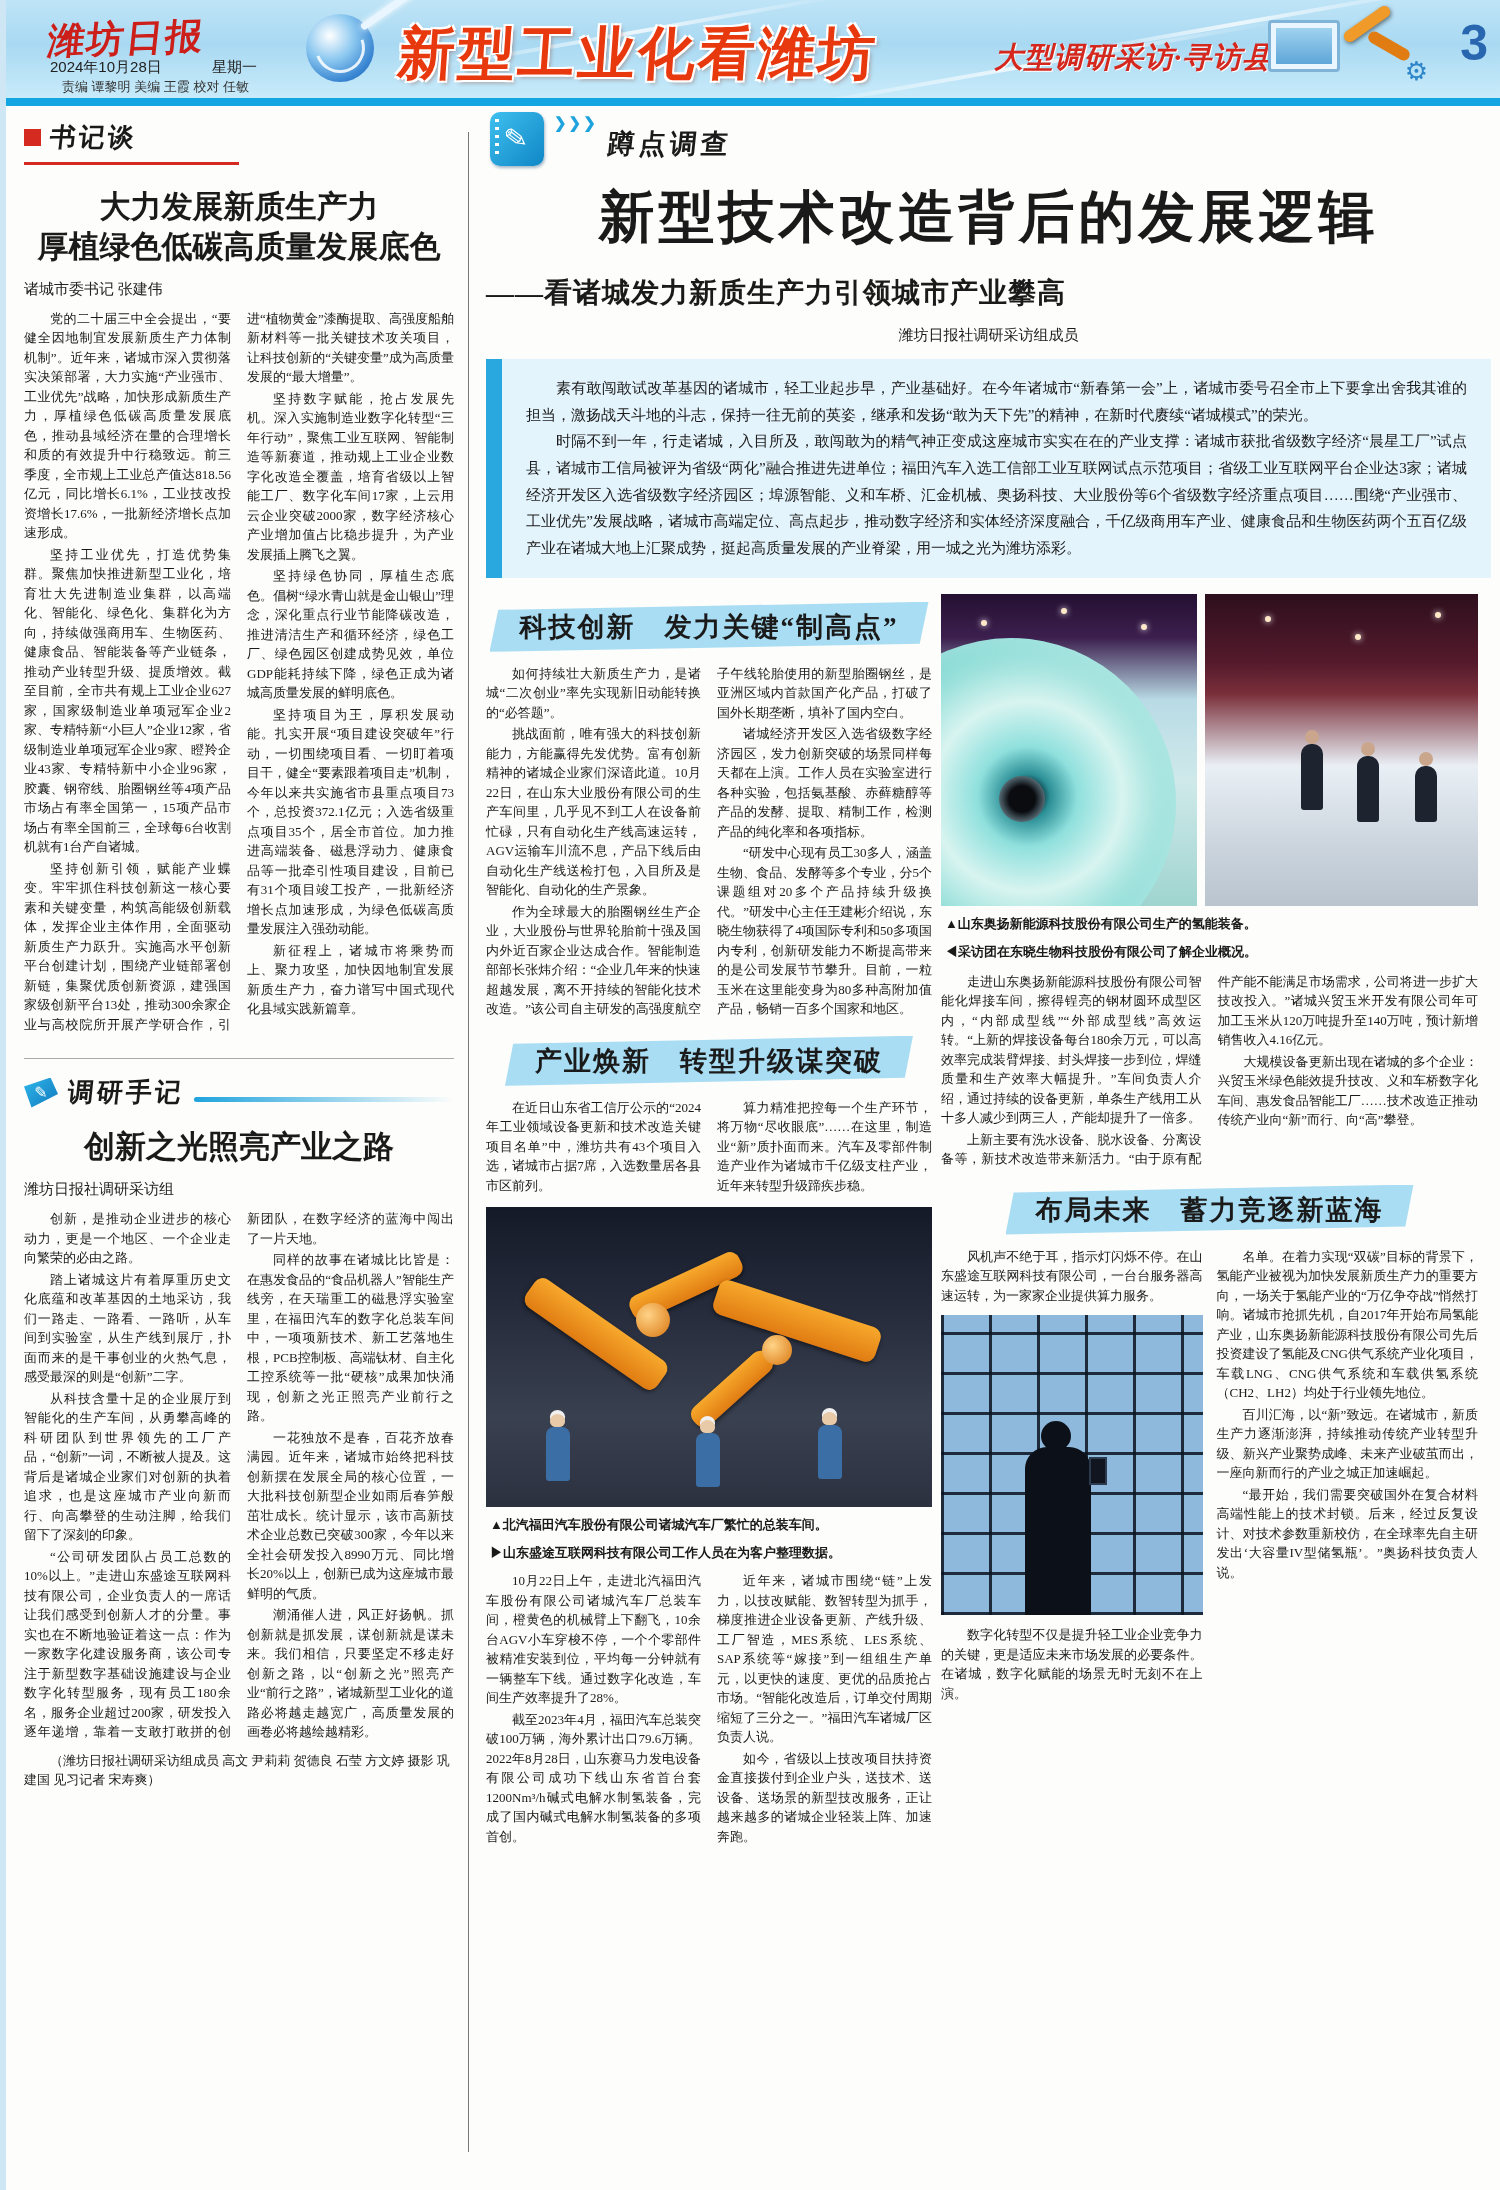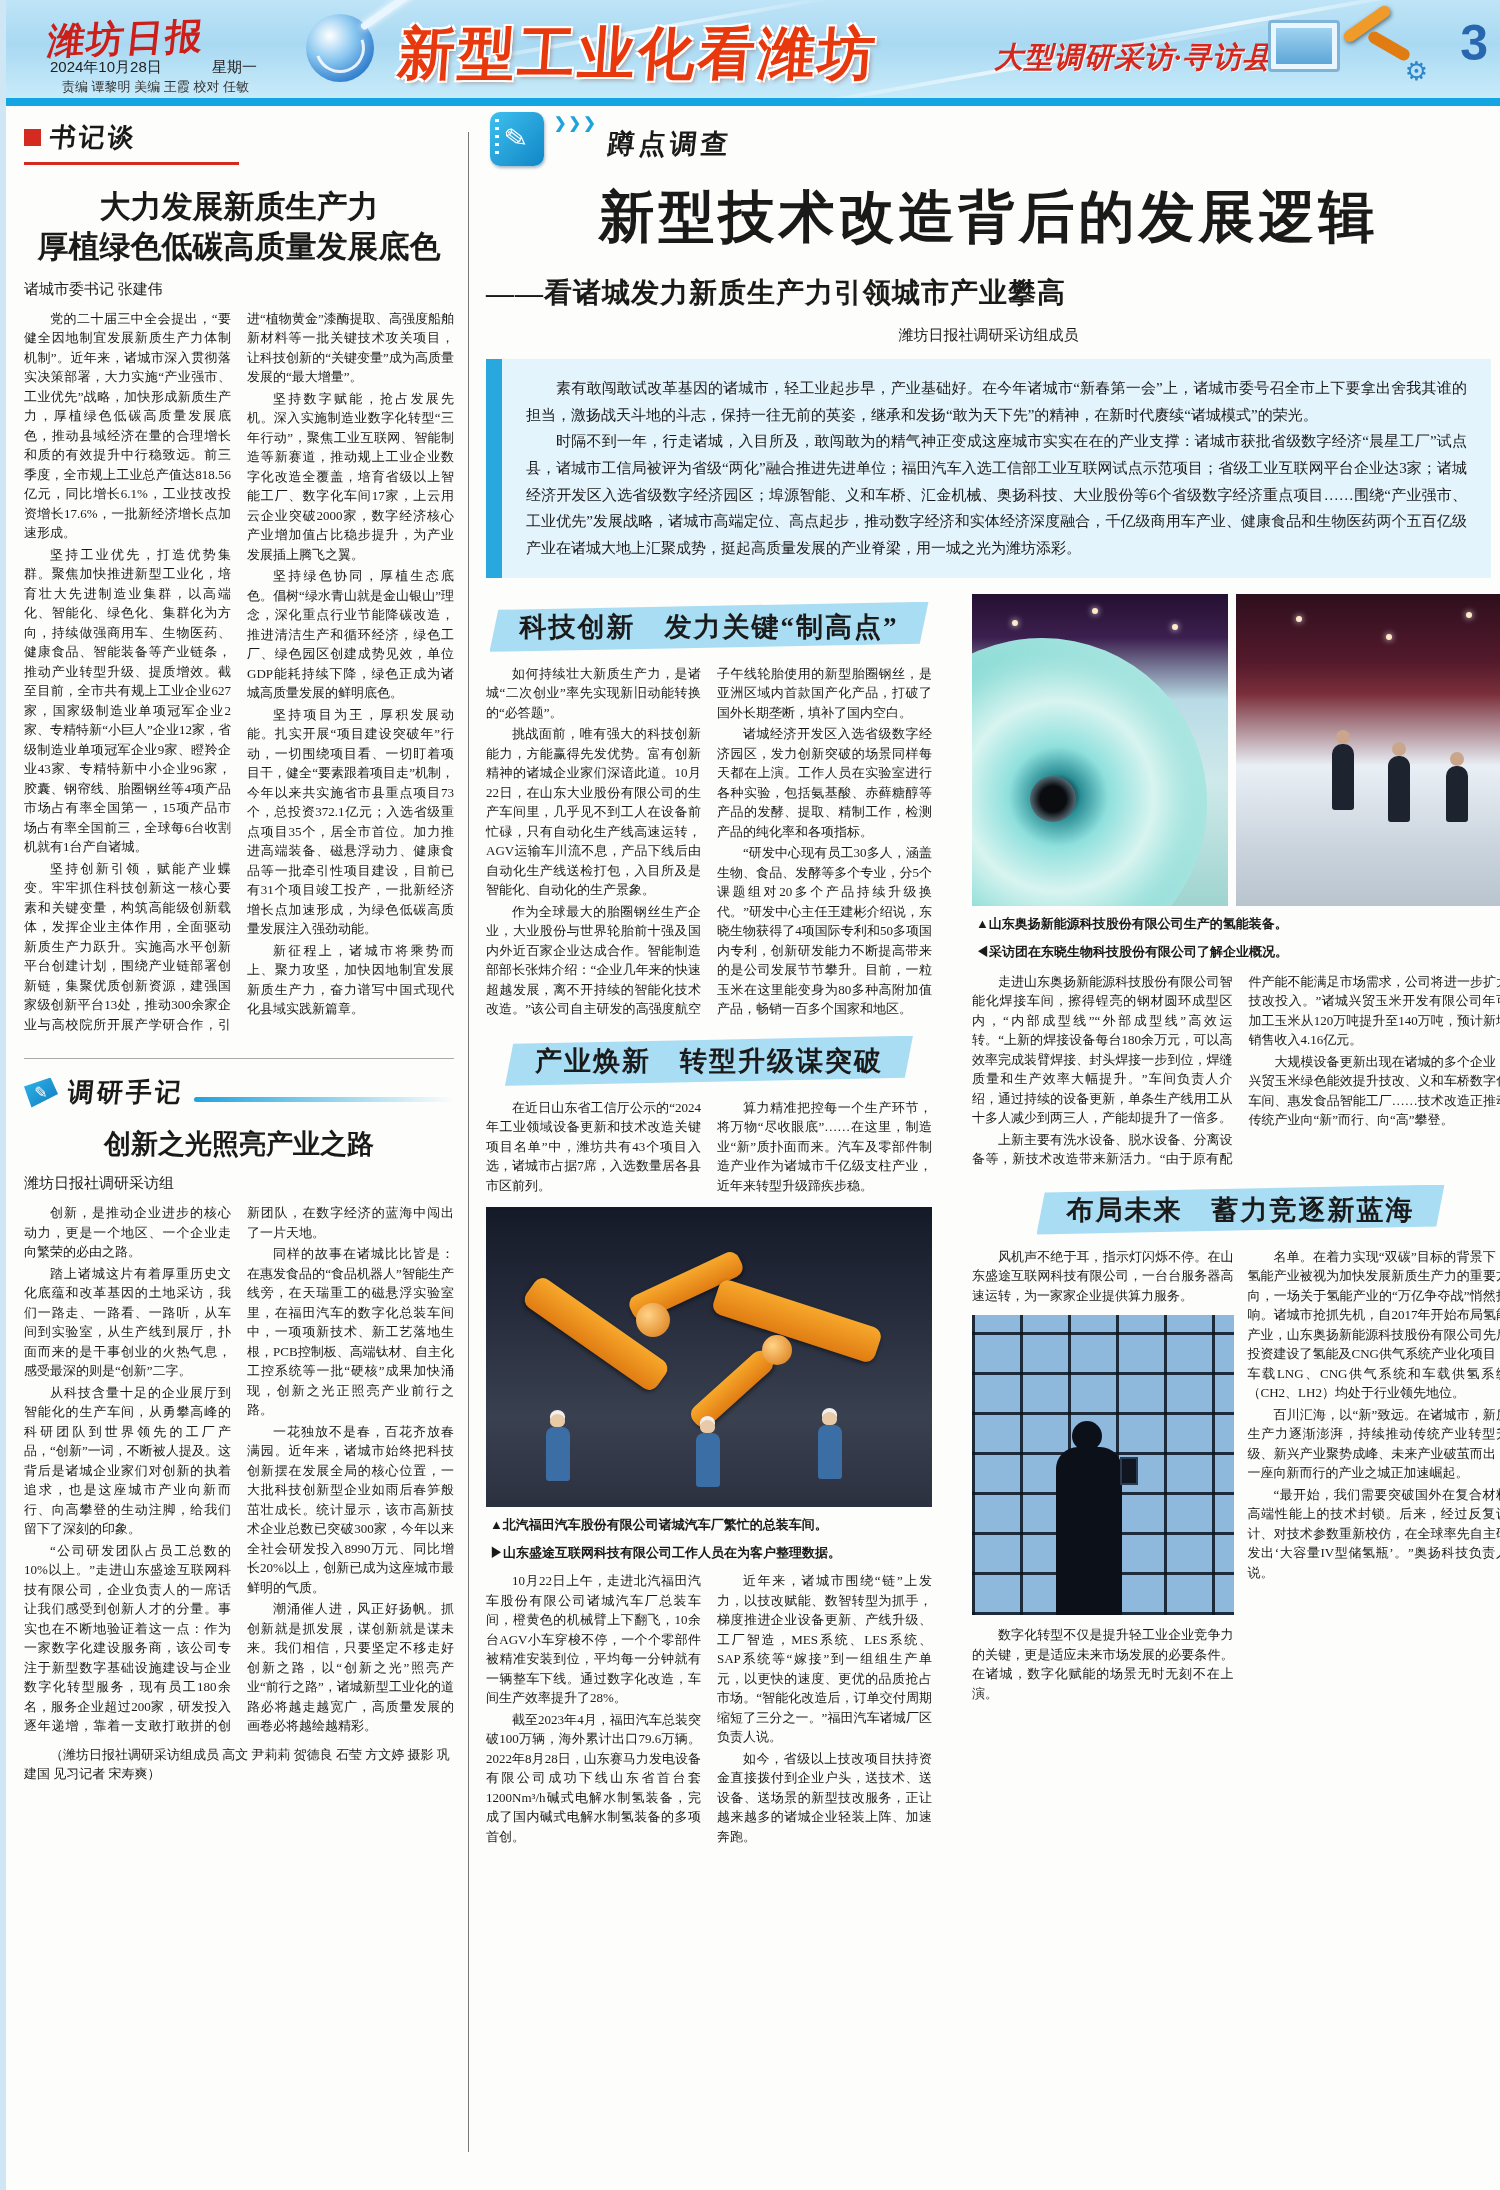--- a/index.html
+++ b/index.html
@@ -55,38 +55,38 @@
   .byline{font-size:15px;color:#222;margin:12px 0 10px;}
   .body2col{column-count:2;column-gap:16px;font-size:13px;line-height:1.5;text-align:justify;}
   .body2col p{margin:0 0 2px;text-indent:2em;}
   .rn-block{margin-top:24px;border-top:1px solid #aaa;padding-top:16px;}
   .rn-tagrow{display:flex;align-items:center;gap:10px;}
   .penicon{width:34px;height:30px;background:linear-gradient(135deg,#2fb6ea,#1079bd);
            clip-path:polygon(0 30%,78% 0,100% 55%,22% 100%);position:relative;color:#fff;
            font-size:16px;display:flex;align-items:center;justify-content:center;}
   .rn-swoosh{flex:1;height:5px;background:linear-gradient(90deg,#1franchise,#1fa3dd,transparent);
            background:linear-gradient(90deg,#1fa3dd,transparent);border-radius:3px;margin-top:14px;}
-  .rn-headline{text-align:center;font-size:27px;font-weight:bold;margin-top:16px;}
+  .rn-headline{text-align:center;font-size:31px;font-weight:bold;margin-top:16px;}
   .credit{font-size:13px;margin-top:8px;text-indent:2em;line-height:1.5;}
   
   .ft-tagrow{display:flex;align-items:flex-start;gap:10px;margin-left:4px;}
   .notebook{width:54px;height:54px;border-radius:10px;position:relative;
             background:linear-gradient(135deg,#3fc0ee,#0f86c6);box-shadow:1px 2px 3px rgba(0,60,110,.35);}
   .notebook .spiral{position:absolute;left:5px;top:7px;width:4px;height:40px;
             background:repeating-linear-gradient(180deg,#fff 0 3px,transparent 3px 8px);}
   .notebook .pencil{position:absolute;left:14px;top:10px;color:#fff;font-size:28px;transform:rotate(-8deg);}
   .chev{color:#1fa3dd;font-size:15px;letter-spacing:2px;font-weight:bold;margin-top:2px;}
   .ft-tagtext{font-size:27px;font-weight:bold;transform:skewX(-6deg);letter-spacing:4px;margin-top:14px;}
   .ft-headline{font-size:56px;font-weight:900;text-align:center;letter-spacing:4px;margin-top:14px;}
   .ft-subtitle{font-size:28px;font-weight:bold;text-align:left;margin-top:18px;letter-spacing:1px;}
   .ft-byline{text-align:center;font-size:15px;margin-top:14px;}
   .intro{margin-top:14px;background:#e4f4fc;border-left:16px solid #29a8e0;
          padding:16px 24px;font-size:15px;line-height:1.78;text-align:justify;}
   .intro p{margin:0;text-indent:2em;}
-  .fgrid{display:grid;grid-template-columns:446px 537px;column-gap:40px;margin-top:16px;}
+  .fgrid{display:grid;grid-template-columns:446px 537px;column-gap:9px;margin-top:16px;}
   .sec-head{text-align:center;margin:8px 0 12px;}
   .sec-head span{display:inline-block;background:#a9ddf3;padding:7px 30px;font-size:27px;
          font-weight:bold;letter-spacing:2px;
          clip-path:polygon(2% 16%,100% 0%,98% 84%,0% 100%);}
   .caption{font-size:13px;font-weight:bold;font-family:"Liberation Sans",sans-serif;
          line-height:1.45;margin:9px 4px 2px;}
   .photo-row{display:flex;gap:8px;}
   
   .photo-disc{flex:none;width:256px;height:312px;position:relative;overflow:hidden;
        background:linear-gradient(180deg,#241031 0%,#3c1f4e 14%,#b9dbe6 34%,#cfe9ea 60%,#9fd4cf 100%);}

